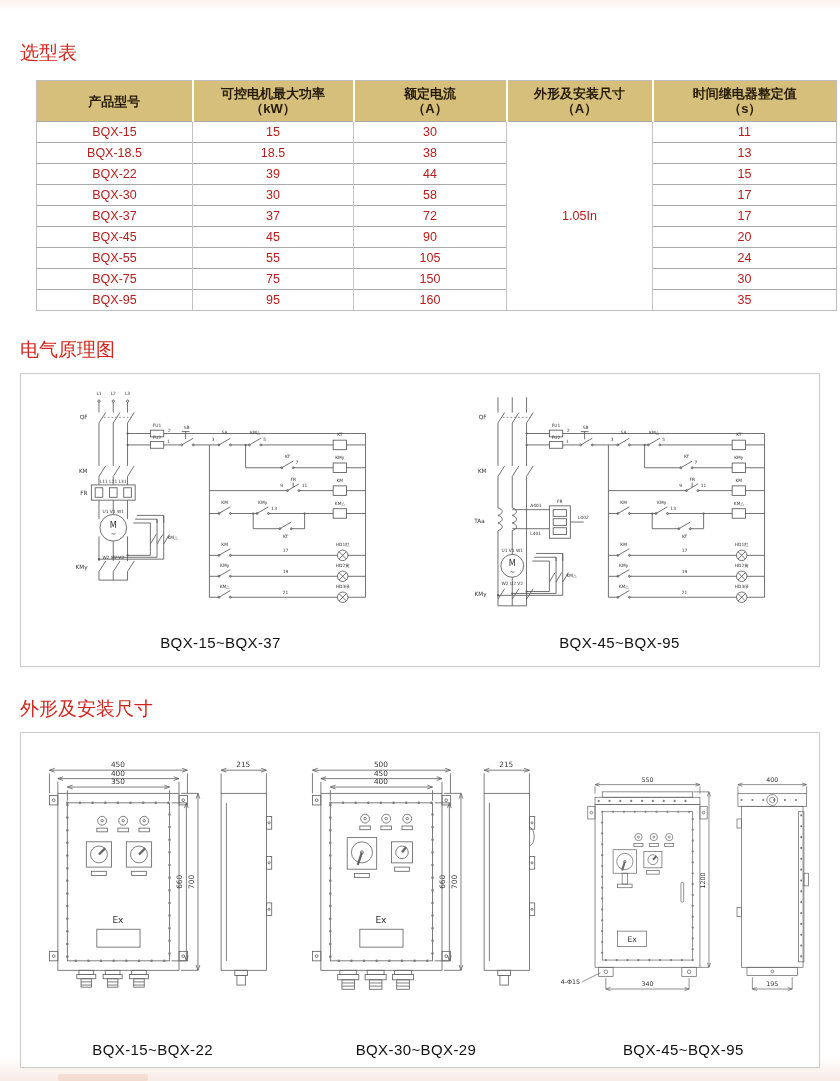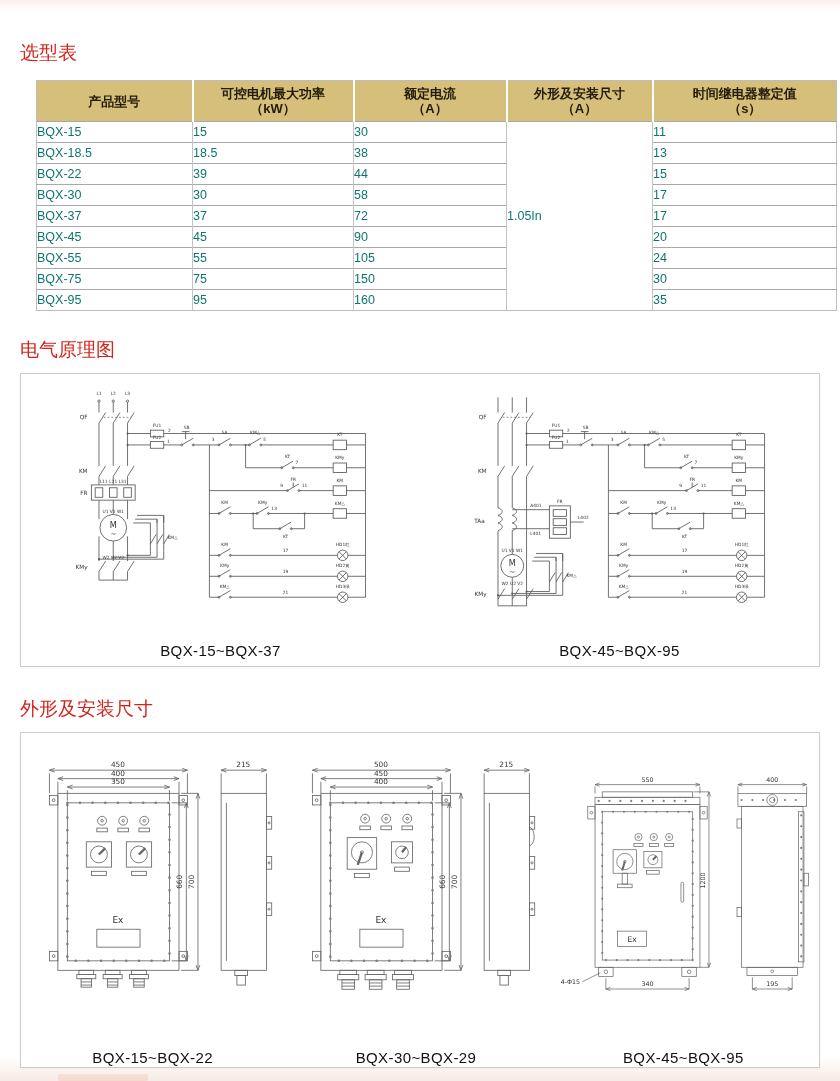--- a/index.html
+++ b/index.html
@@ -9,34 +9,34 @@
 .sec{font-size:19px;font-weight:500;color:#d2241c;margin:8px 0 0 20px;line-height:26px}
 #h1{padding-top:32px}
 #h2{margin-top:26px}
 #h3{margin-top:29px}
 
 table.sel{border-collapse:collapse;table-layout:fixed;width:800px;margin:14px 0 0 36px;
   border:1px solid #bdbdbd}
 table.sel th{background:#d5bf7b;height:40px;font-size:13px;font-weight:bold;color:#241a07;
   border-left:2px solid #fff;padding:0;vertical-align:middle;line-height:15px}
 table.sel th:first-child{border-left:none}
-table.sel td{height:20px;text-align:left;font-size:12.5px;color:#0f766e;
+table.sel td{height:20px;text-align:center;font-size:12.5px;color:#b91c1c;
   border-top:1px solid #a9a9a9;border-left:1px solid #c3c3c3;padding:0}
 table.sel td:first-child{border-left:none;font-weight:500}
 table.sel td.merged{font-size:12.5px}
 
 .frame{width:798px;margin:10px 0 0 20px;border:1px solid #cfcbc9;background:#fff;
   box-shadow:0 1px 2px rgba(0,0,0,.04)}
 #frame1{height:292px;display:flex}
 #frame2{height:334px;display:flex}
 .diagram{width:50%;display:flex;flex-direction:column;align-items:center;padding-top:10px}
 .drawing{display:flex;flex-direction:column;align-items:center;padding-top:8px}
 #d1c,#d2c{width:33%}
 #d3c{width:34%}
-.cap{font-size:15px;font-weight:500;color:#111;letter-spacing:.4px;margin-top:20px}
+.cap{font-size:15px;font-weight:500;color:#111;letter-spacing:.4px;margin-top:12px}
 
 svg.sch{height:238px;display:block}
 .sch path,.sch rect,.sch circle{fill:none;stroke:#5a5a5a;stroke-width:.9}
 .sch .dot{fill:#5a5a5a;stroke:none}
 .sch .dash{stroke-dasharray:2 2;stroke-width:.7}
 .sch text{fill:#333;stroke:none;font-size:6px;text-anchor:middle;font-family:"DejaVu Sans",sans-serif}
 .sch text.s{font-size:4.6px}
 .sch text.e{text-anchor:end}
 .sch text.st{text-anchor:start}
 .sch text.m{font-size:8.5px}

